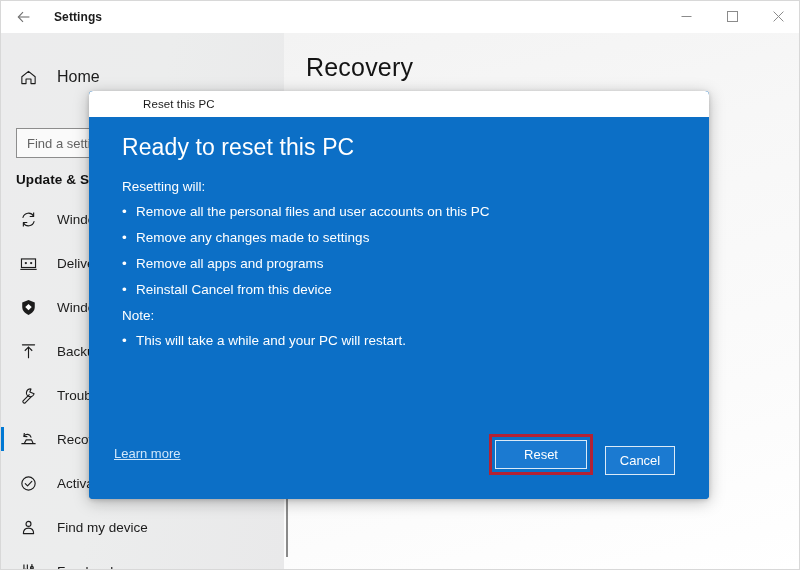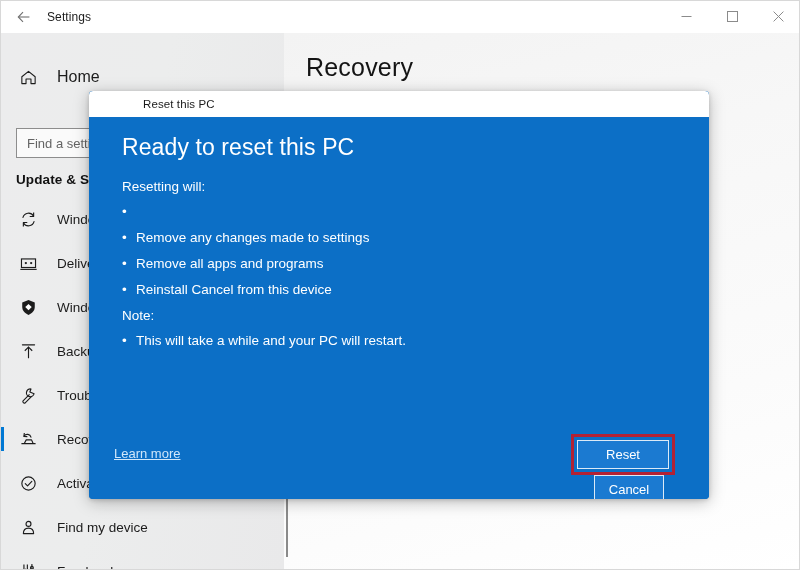--- a/index.html
+++ b/index.html
@@ -44,21 +44,22 @@
     display: flex;
     align-items: center;
     justify-content: center;
     cursor: pointer;
   }
   #back-button svg { display: block; }
   #app-title {
     font-size: 12px;
     color: #1b1b1b;
     letter-spacing: 0.1px;
-    font-weight: 400;
+    margin-left: 7px;
+    font-weight: 700;
   }
   #caption-buttons {
     position: absolute;
     right: 0; top: 0;
     height: 32px;
     display: flex;
   }
   .caption-btn {
     width: 46px;
     height: 32px;
@@ -287,24 +288,23 @@
   #learn-more-link {
     position: absolute;
     left: 25px; top: 329px;
     font-size: 13px;
     color: #cfe6fa;
     text-decoration: underline;
     cursor: pointer;
   }
   #dialog-actions {
     position: absolute;
-    right: 22px; top: 317px;
-    display: flex;
-    align-items: center;
-    flex-direction: column;
+    right: 34px; top: 317px;
+    display: flex;
+    align-items: flex-end;
   }
   #reset-button-wrap {
     border: 3px solid #b32234;
     padding: 3px;
     background: transparent;
     margin-right: 12px;
     box-sizing: border-box;
   }
   #reset-button {
     width: 92px;
@@ -524,20 +524,21 @@
 
     <div id="dialog-body">
 
       <div id="dialog-heading">Ready to reset this PC</div>
 
       <div id="dialog-intro">Resetting will:</div>
 
       <div id="bullet-list-1">
         <div class="bullet-row">
           <span class="bullet-dot">•</span>
+          <span class="bullet-text">Remove all the personal files and user accounts on this PC</span>
         </div>
         <div class="bullet-row">
           <span class="bullet-dot">•</span>
           <span class="bullet-text">Remove any changes made to settings</span>
         </div>
         <div class="bullet-row">
           <span class="bullet-dot">•</span>
           <span class="bullet-text">Remove all apps and programs</span>
         </div>
         <div class="bullet-row">

